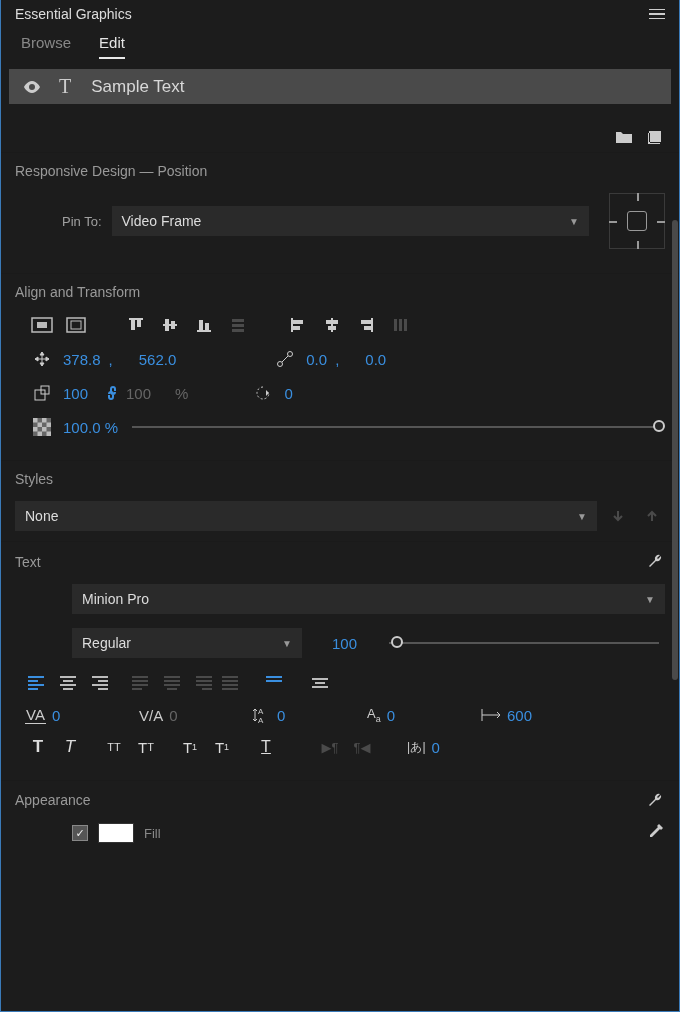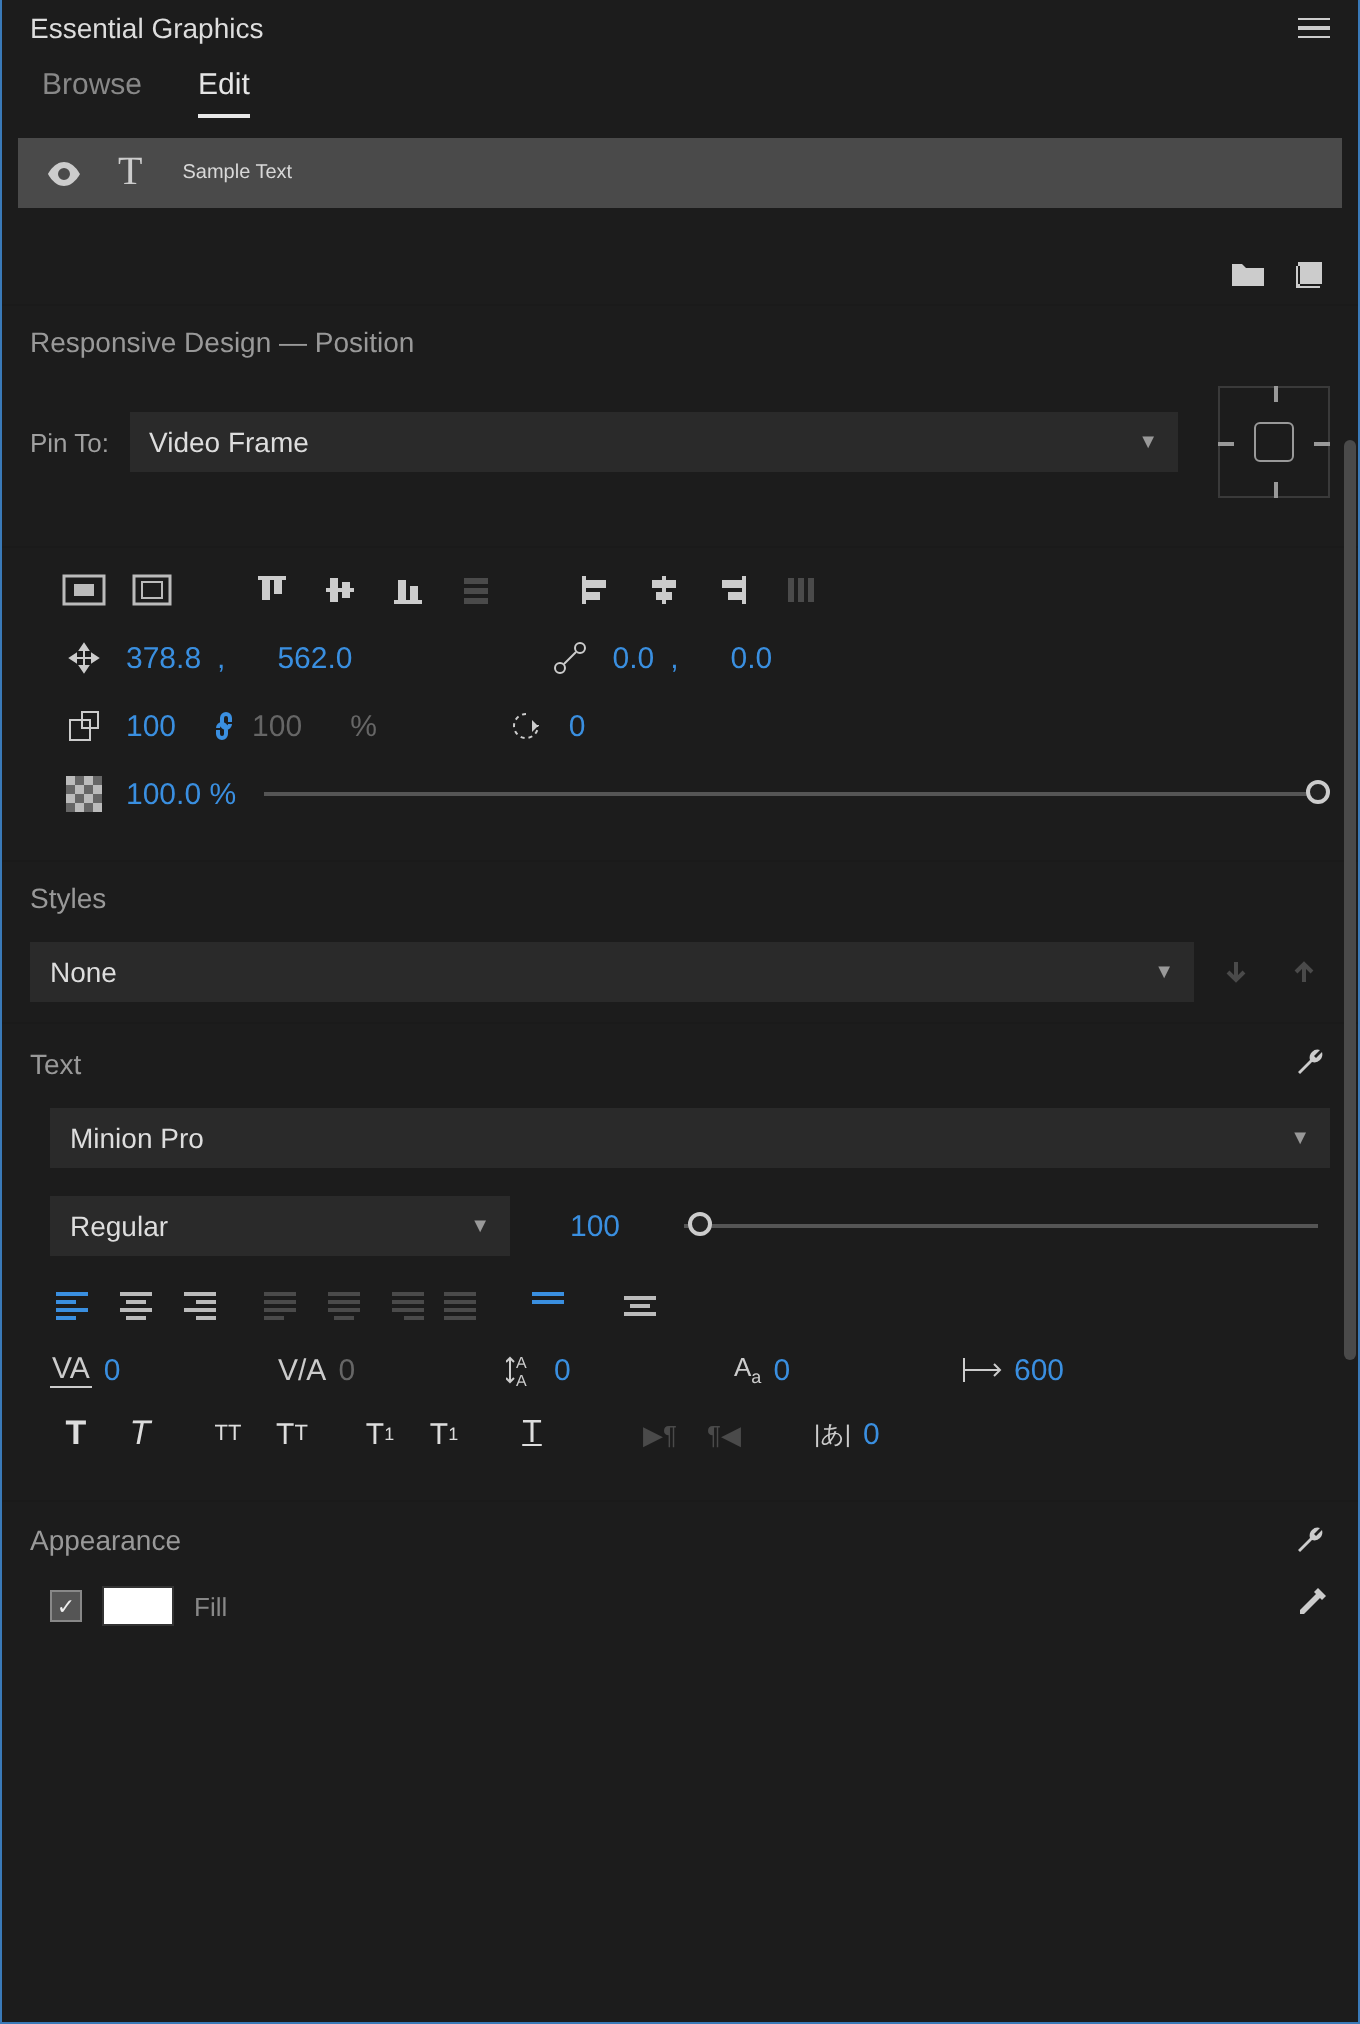--- a/index.html
+++ b/index.html
@@ -5,25 +5,25 @@
 * { margin:0; padding:0; box-sizing:border-box; font-family:"Segoe UI",Arial,sans-serif; }
 body { background:#1c1c1c; width:680px; height:1012px; overflow:hidden; color:#a0a0a0; font-size:13px; border:1px solid #3a7ab8; border-top:none; position:relative; }
 .scrollbar { position:absolute; right:1px; top:220px; width:6px; height:460px; background:#4a4a4a; border-radius:3px; }
 .header { display:flex; justify-content:space-between; align-items:center; padding:6px 14px; font-size:14px; color:#ddd; }
 .tabs { display:flex; gap:28px; padding:0 20px 10px 20px; font-size:15px; color:#888; }
 .tab { padding:6px 0; cursor:pointer; }
 .tab.active { color:#e5e5e5; border-bottom:2px solid #e8e8e8; }
 .layer-row { display:flex; align-items:center; gap:20px; background:#4a4a4a; padding:6px 14px; margin:0 8px; }
 .layer-row .eye { width:16px; }
 .layer-row .t-icon { font-family:"Times New Roman",serif; font-size:20px; color:#ccc; }
-.layer-row .name { color:#d8d8d8; font-size:10px; }
+.layer-row .name { color:#d8d8d8; font-size:17px; }
 .toolbar { display:flex; justify-content:flex-end; gap:14px; padding:26px 16px 8px 0; }
 .section { padding:10px 14px; border-top:1px solid #1a1a1a; }
 .sec-head { color:#999; font-size:14px; margin-bottom:14px; }
-.row { display:flex; align-items:center; gap:10px; margin-bottom:14px; }
+.row { display:flex; align-items:center; gap:10px; margin-bottom:14px;margin-left:47px; }
 .val { color:#3a8fe0; font-size:15px; }
 .dim { color:#666; font-size:15px; }
 .dropdown { display:flex; align-items:center; justify-content:space-between; background:#2a2a2a; padding:7px 10px; flex:1; color:#ddd; cursor:pointer; font-size:14px; }
 .chev { font-size:10px; color:#999; }
 .pinbox { width:56px; height:56px; border:1px solid #3a3a3a; display:flex; align-items:center; justify-content:center; margin-left:10px; position:relative; }
 .pinbox .sq { width:20px; height:20px; border:1px solid #999; border-radius:3px; }
 .pinbox .tick { position:absolute; background:#999; }
 .icon-row { display:flex; align-items:center; gap:8px; margin-bottom:12px; padding-left:14px; }
 .icon-row.dense { gap:4px; }
 .ibtn { width:26px; height:22px; display:flex; align-items:center; justify-content:center; cursor:pointer; color:#bbb; }
@@ -93,20 +93,21 @@
       <div class="sq"></div>
       <div class="tick" style="top:-1px;left:27px;width:2px;height:8px"></div>
       <div class="tick" style="bottom:-1px;left:27px;width:2px;height:8px"></div>
       <div class="tick" style="left:-1px;top:27px;height:2px;width:8px"></div>
       <div class="tick" style="right:-1px;top:27px;height:2px;width:8px"></div>
     </div>
   </div>
 </div>
 
 <div class="section">
+  <div class="sec-head">Align and Transform</div>
 
   <div class="icon-row">
     <div class="ibtn">
         <svg width="22" height="16">
           <rect x="1" y="1" width="20" height="14" fill="none" stroke="#bbb" stroke-width="1.5"></rect>
           <rect x="6" y="5" width="10" height="6" fill="#bbb"></rect>
         </svg>
       </div>
     <div class="ibtn">
         <svg width="20" height="16">

